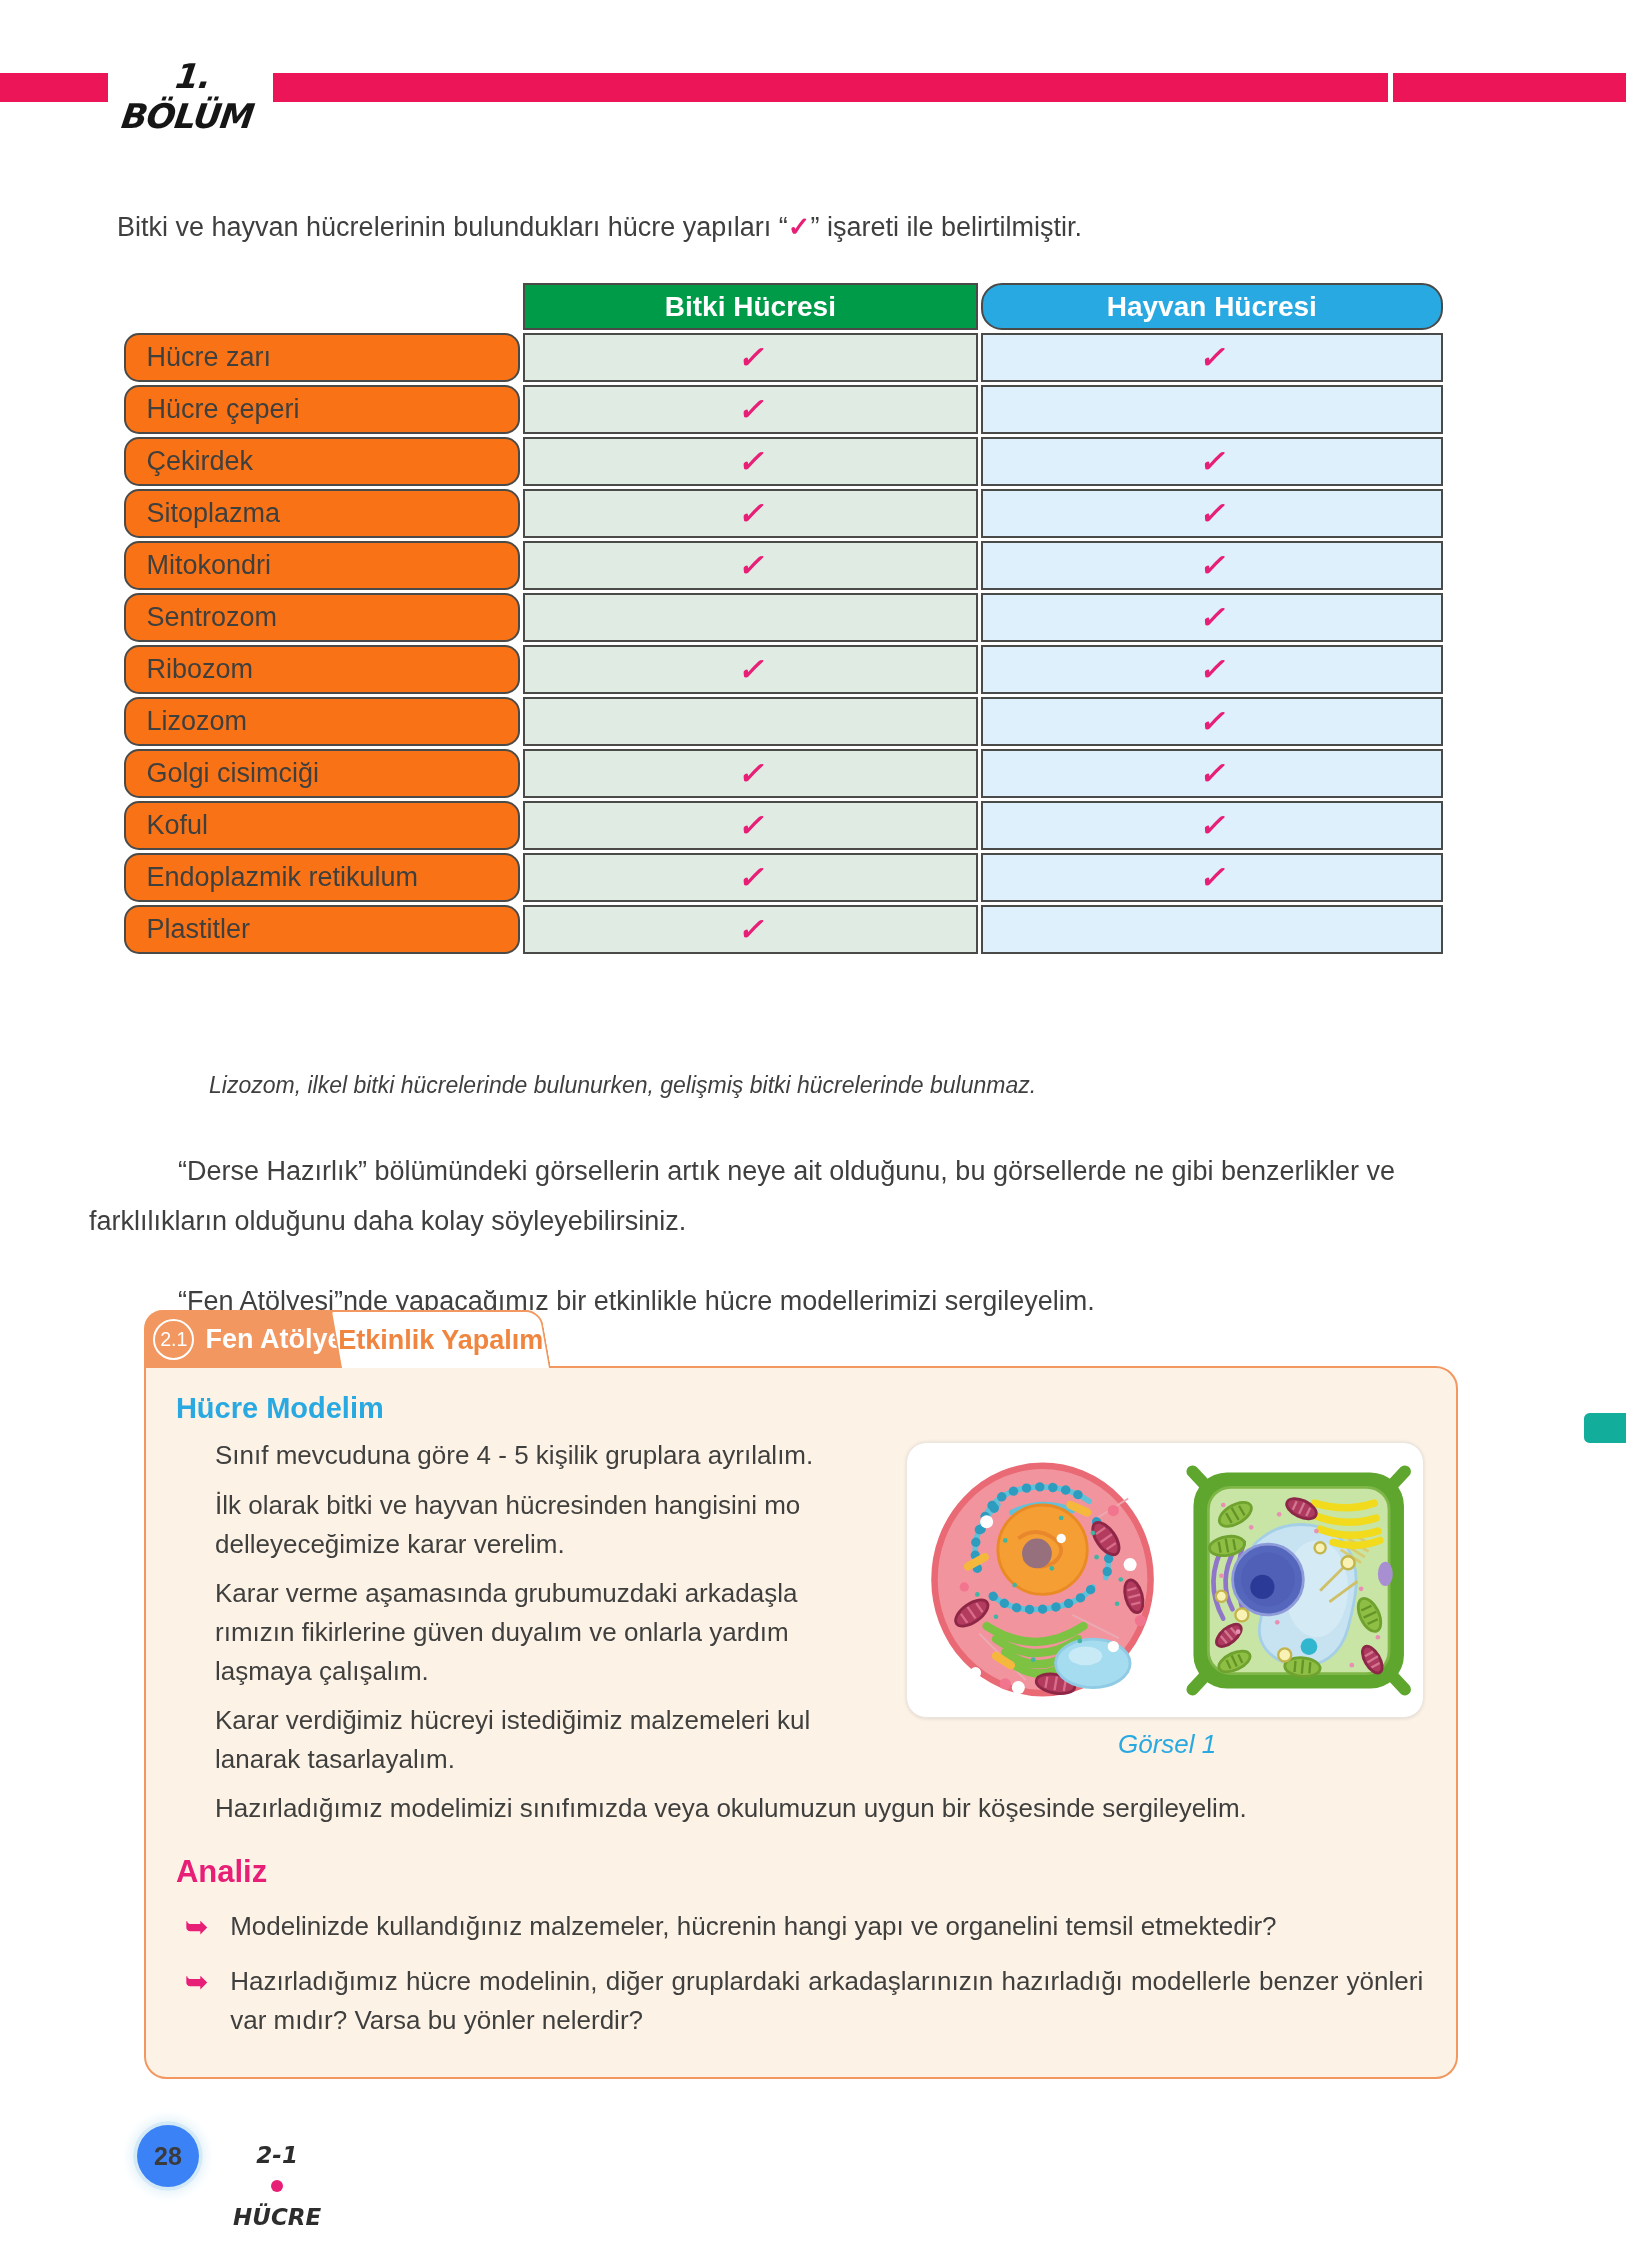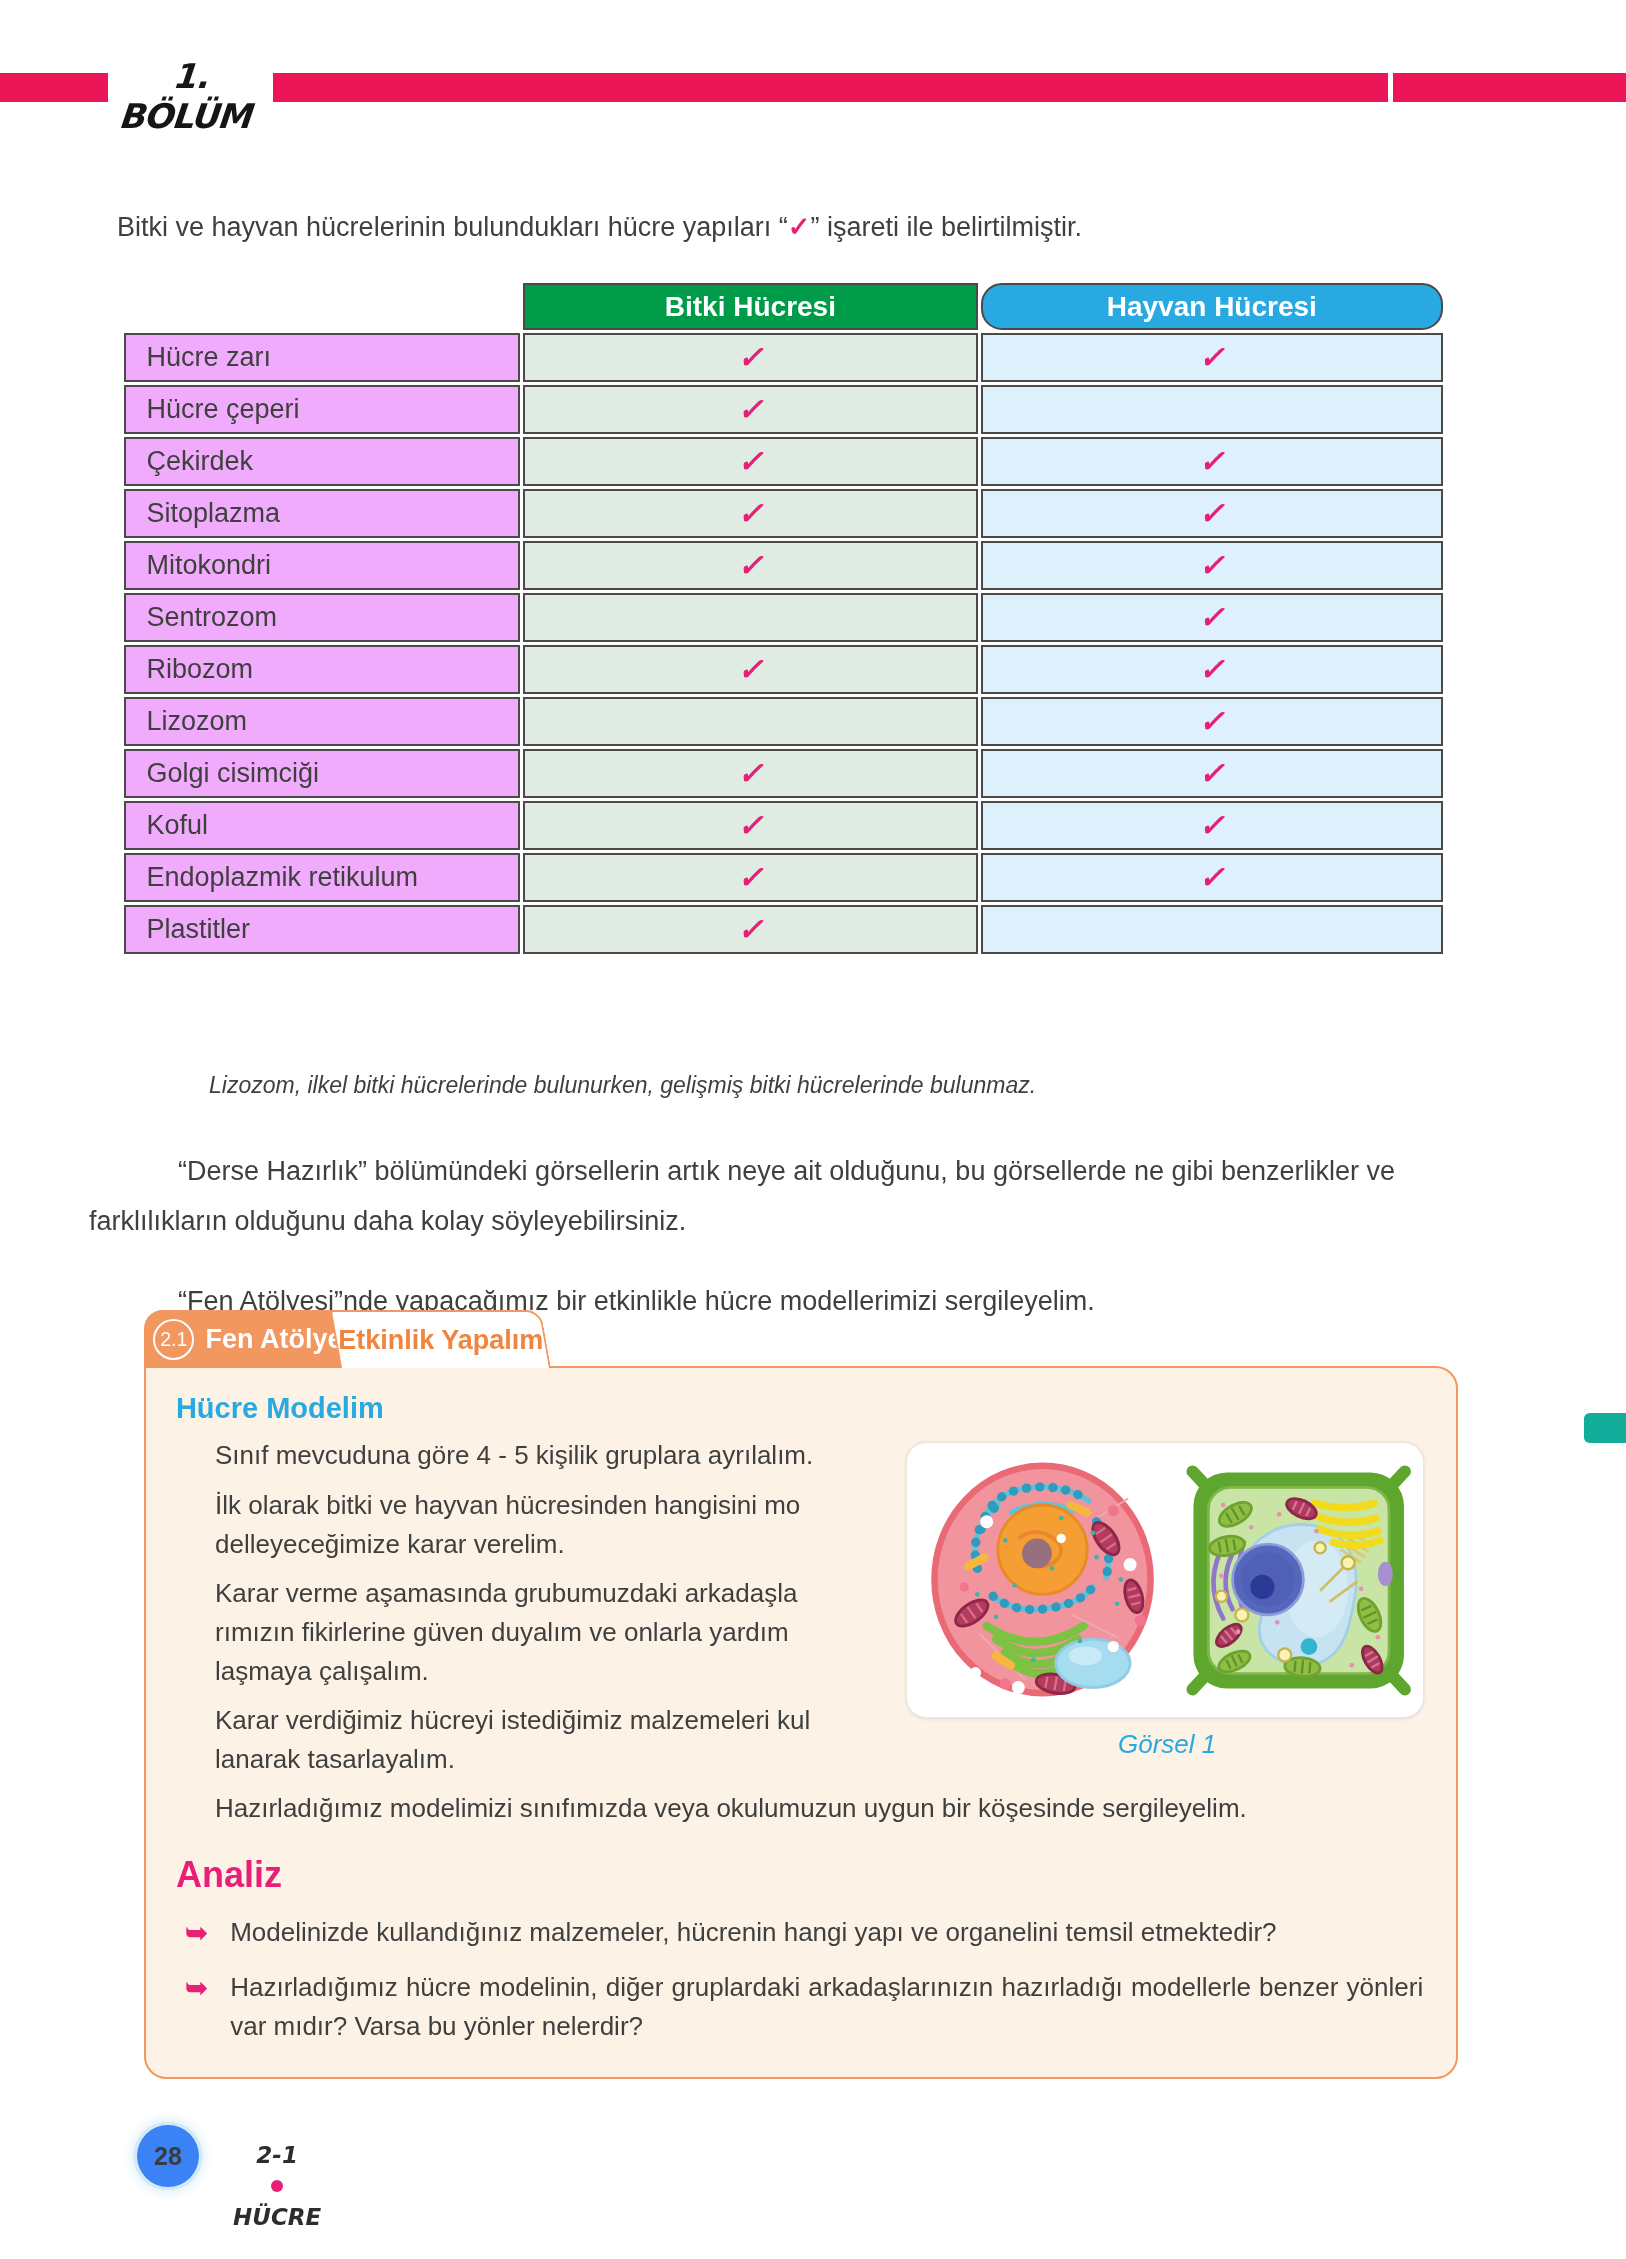--- a/index.html
+++ b/index.html
@@ -31,21 +31,21 @@
     border-collapse:separate; border-spacing:3.7px; table-layout:fixed;
   }
   .cmp-table th, .cmp-table td { border:2.8px solid #4a4a49; }
   .cmp-table th.blank { border:none; background:transparent; }
   .cmp-table th {
     height:47px; font-size:28px; font-weight:bold; color:#ffffff; text-align:center;
   }
   .cmp-table th.h-plant  { background:#009B48; }
   .cmp-table th.h-animal { background:#29A9E1;border-radius:21px; }
   .cmp-table td { height:49px; font-size:27px; }
-  .cmp-table td.c-label  { background:#f0abfc; padding-left:20.5px; color:#3f3f3e; }
+  .cmp-table td.c-label  { background:#f97316; padding-left:20.5px; color:#3f3f3e;border-radius:15px; }
   .cmp-table td.c-plant  { background:#E0ECE3; text-align:center; }
   .cmp-table td.c-animal { background:#DDF0FC; text-align:center; }
   .check-mark { color:#E81F76; font-size:31px; font-weight:bold; font-style:italic; }
 
   
   .note  { position:absolute; left:209px; top:1072px; font-size:23px; font-style:italic; }
   .para1 { position:absolute; left:89px;  top:1147px; width:1322px; font-size:27px;
            line-height:1.85; white-space:pre-line; text-indent:89px; }
   .para2 { position:absolute; left:89px;  top:1270px; width:1322px; font-size:27px;
            text-indent:89px;margin-top:16px; }
@@ -86,21 +86,21 @@
   .act-steps p { white-space:pre-line; margin:0 0 10.3px 0; }
   .act-figure { width:522px; margin-left:auto; margin-right:1.9px; text-align:center; }
   .fig-card {
     width:518px; height:276px; margin-top:5.6px;
     background:#ffffff; border:1.9px solid #eae5de; border-radius:20.5px;
     box-shadow:0 0.9px 3.7px rgba(0,0,0,0.10);
     display:flex; align-items:center; justify-content:center; overflow:hidden;
   }
   .fig-caption { color:#29A9E1; font-weight:normal; font-style:italic; font-size:26px; margin-top:11.2px; }
   .act-step-full { margin:3.7px 0 0 41px; font-size:26px; }
-  .analiz-title { color:#E81F76; font-weight:bold; font-size:36px; margin:30px 0 17px 1.9px; }
+  .analiz-title { color:#E81F76; font-weight:bold; font-size:31px; margin:30px 0 17px 1.9px; }
   .analiz-item { display:flex; margin:0 0 14px 11.2px; font-size:26px; line-height:1.5; }
   .analiz-arrow { color:#E81F76; font-weight:bold; font-size:27px; width:45px; flex-shrink:0; }
   .analiz-text { width:1193px; text-align:justify; }
 
   
   .teal-accent {
     position:absolute; right:0; top:1413px; width:43px; height:30px;
     background:#12AD9B; border-radius:5.6px 0 0 5.6px;
   }
   .page-badge {

